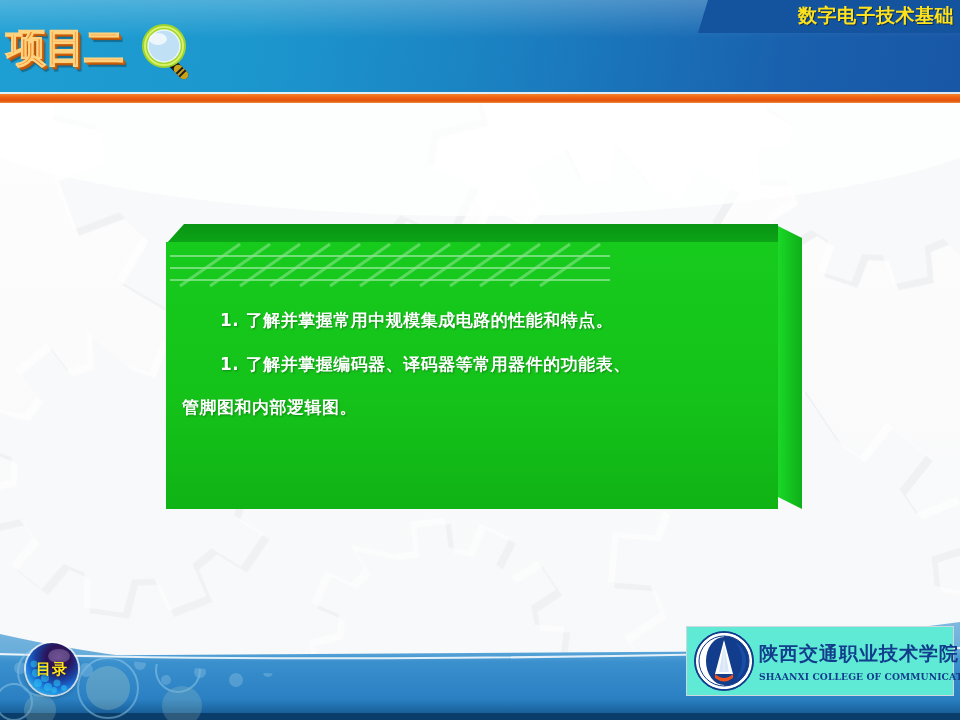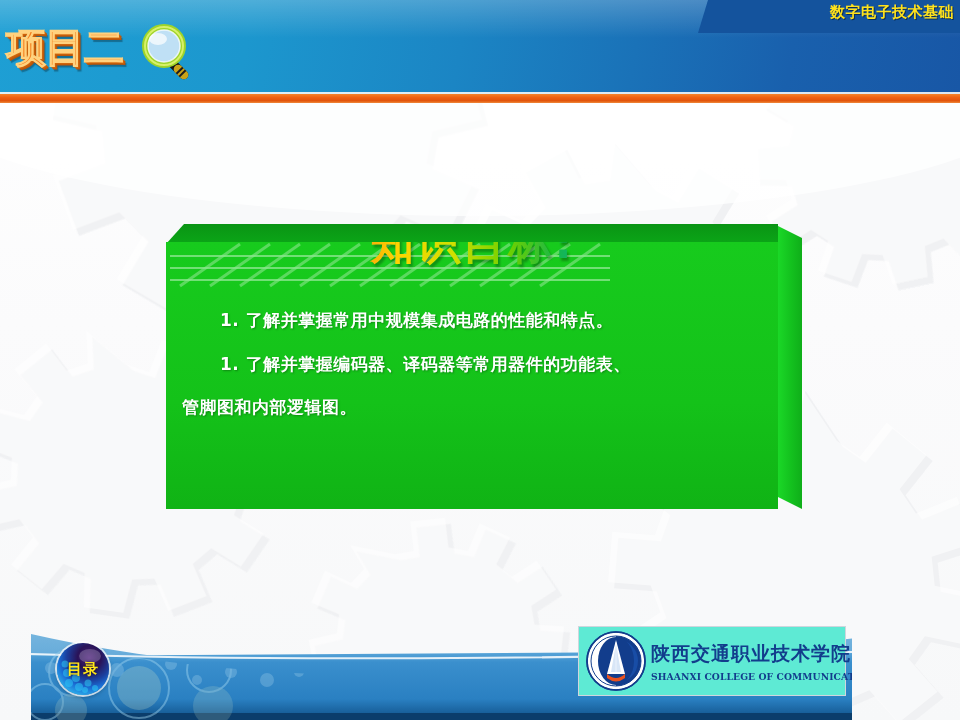--- a/index.html
+++ b/index.html
@@ -49,21 +49,21 @@
     position: absolute;
     right: 0; top: 0;
     width: 262px; height: 33px;
     background: #14539d;
     clip-path: polygon(10px 0, 100% 0, 100% 100%, 0 100%);
   }
   .course-title {
     position: absolute;
     right: 6px; top: 3px;
     font-family: "DejaVu Sans", "Liberation Sans", sans-serif;
-    font-size: 15px;
+    font-size: 19px;
     font-weight: bold;
     color: #ffe21c;
     letter-spacing: .5px;
     text-shadow: 1px 1px 0 rgba(0,0,0,.45);
     white-space: nowrap;
   }
 
   .project-badge {
     position: absolute;
     left: 6px; top: 16px;
@@ -205,23 +205,22 @@
     text-shadow: 1px 1px 2px rgba(0,0,0,.30);
     font-family: "DejaVu Sans", "Liberation Sans", sans-serif;
   }
   .goal-line.indent { text-indent: 38px; }
   .goal-line.cont   { text-indent: 0; font-family: Liberation Serif, serif; }
 
   
   .footer-wrap {
     position: absolute;
     left: 0; bottom: 0;
-    width: 821px; height: 110px;
-    overflow: hidden;
-    margin-left: 31px;
+    width: 960px; height: 110px;
+    overflow: hidden;
   }
   .footer-tex { position: absolute; left: 0; bottom: 0; width: 960px; height: 110px; }
 
   .toc-button {
     position: absolute;
     left: 26px; bottom: 25px;
     width: 52px; height: 52px;
     border-radius: 50%;
     background:
       radial-gradient(circle at 62% 28%, #4b1f7a 0%, #2a1358 24%, #1b3f9e 46%, #1a6fd6 62%, #2aa7e8 78%, #79d8f2 100%);
@@ -362,21 +361,20 @@
             <path d="M340,44 L400,2"></path>
           <path d="M370,44 L430,2"></path>
         </g>
         <g stroke="#e8fce9" stroke-width="2" opacity=".8" fill="none">
           <path d="M0,14 L440,14"></path>
             <path d="M0,26 L440,26"></path>
             <path d="M0,38 L440,38"></path>
         </g>
       </svg>
 
-      <div class="goal-heading">知识目标:</div>
 
       <div class="goal-list">
         <div class="goal-line indent">1. 了解并掌握常用中规模集成电路的性能和特点。</div>
         <div class="goal-line indent">1. 了解并掌握编码器、译码器等常用器件的功能表、</div>
         <div class="goal-line cont">管脚图和内部逻辑图。</div>
       </div>
     </div>
   </div>
 
   <div class="footer-wrap">

